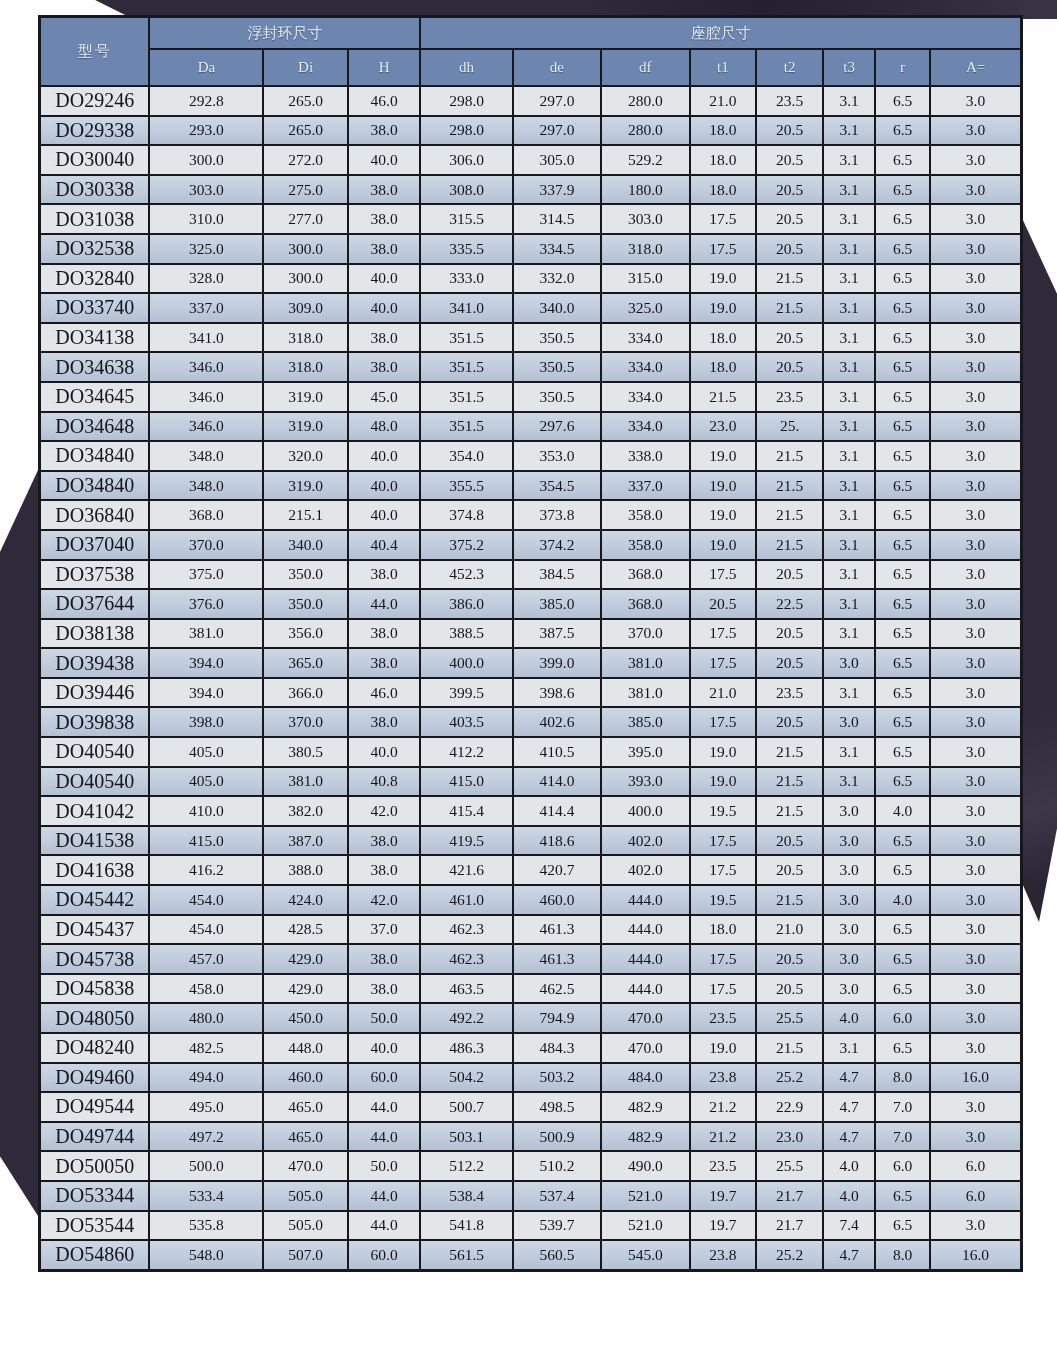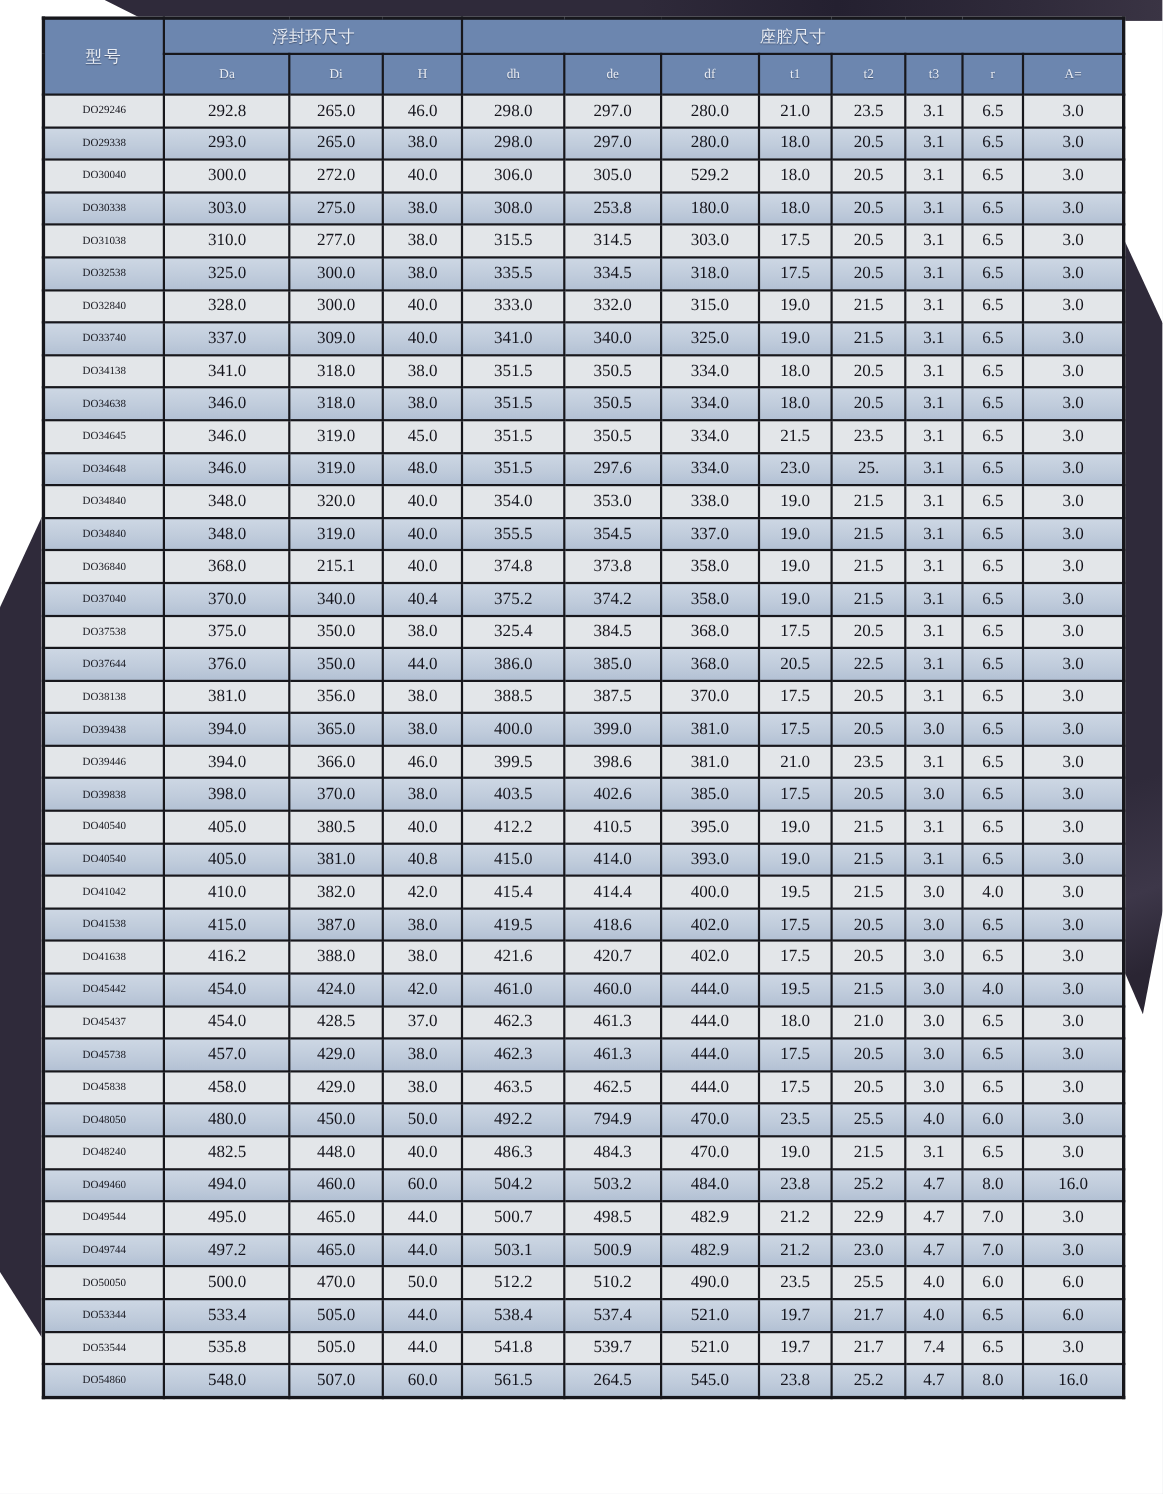--- a/index.html
+++ b/index.html
@@ -49,35 +49,35 @@
   table.spec th {
     background: var(--header-blue);
     color: #e9edf4;
     font-weight: normal;
     font-size: 15px;
     text-align: center;
     text-shadow: 0 1px 1px rgba(20,25,40,.45);
     margin-top: 20px;
   }
   tr.group-row th { height: 28px; }
-  tr.sub-row th { height: 33px; font-size: 12px; }
+  tr.sub-row th { height: 33px; font-size: 15px; }
   th.model-th { font-size: 16px; letter-spacing: 2px; }
 
   table.spec td {
     height: 27.6px;
     text-align: center;
     font-size: 15.5px;
     color: #14141c;
     background: var(--row-light);
     padding: 0;
   }
   tbody tr.alt td {
     background: linear-gradient(180deg, #cdd7e4 0%, var(--row-alt) 60%, #b3c1d4 100%);
   }
-  tbody td:first-child { font-size: 10px; }
+  tbody td:first-child { font-size: 20px; }
 
   col.c-model { width: 11.2%; }
   col.c-da { width: 11.6%; }
   col.c-di { width: 8.6%; }
   col.c-h  { width: 7.4%; }
   col.c-dh { width: 9.4%; }
   col.c-de { width: 9.0%; }
   col.c-df { width: 9.0%; }
   col.c-t1 { width: 6.8%; }
   col.c-t2 { width: 6.8%; }
@@ -169,21 +169,21 @@
         <td>3.1</td>
         <td>6.5</td>
         <td>3.0</td>
       </tr>
       <tr class="alt">
         <td>DO30338</td>
         <td>303.0</td>
         <td>275.0</td>
         <td>38.0</td>
         <td>308.0</td>
-        <td>253.8</td>
+        <td>337.9</td>
         <td>180.0</td>
         <td>18.0</td>
         <td>20.5</td>
         <td>3.1</td>
         <td>6.5</td>
         <td>3.0</td>
       </tr>
       <tr>
         <td>DO31038</td>
         <td>310.0</td>
@@ -350,21 +350,21 @@
         <td>21.5</td>
         <td>3.1</td>
         <td>6.5</td>
         <td>3.0</td>
       </tr>
       <tr>
         <td>DO37538</td>
         <td>375.0</td>
         <td>350.0</td>
         <td>38.0</td>
-        <td>325.4</td>
+        <td>452.3</td>
         <td>384.5</td>
         <td>368.0</td>
         <td>17.5</td>
         <td>20.5</td>
         <td>3.1</td>
         <td>6.5</td>
         <td>3.0</td>
       </tr>
       <tr class="alt">
         <td>DO37644</td>
@@ -673,21 +673,21 @@
         <td>7.4</td>
         <td>6.5</td>
         <td>3.0</td>
       </tr>
       <tr class="alt">
         <td>DO54860</td>
         <td>548.0</td>
         <td>507.0</td>
         <td>60.0</td>
         <td>561.5</td>
-        <td>264.5</td>
+        <td>560.5</td>
         <td>545.0</td>
         <td>23.8</td>
         <td>25.2</td>
         <td>4.7</td>
         <td>8.0</td>
         <td>16.0</td>
       </tr>
     </tbody>
 </table>
 

